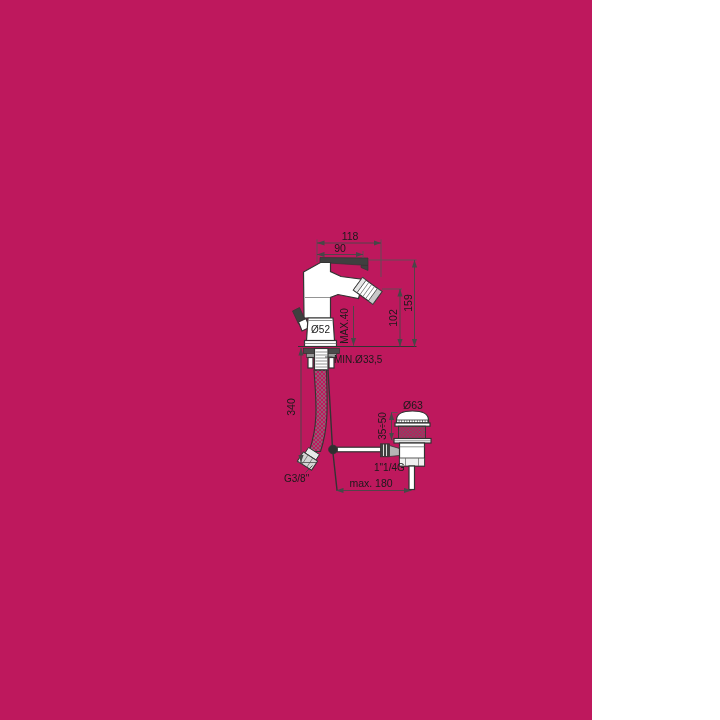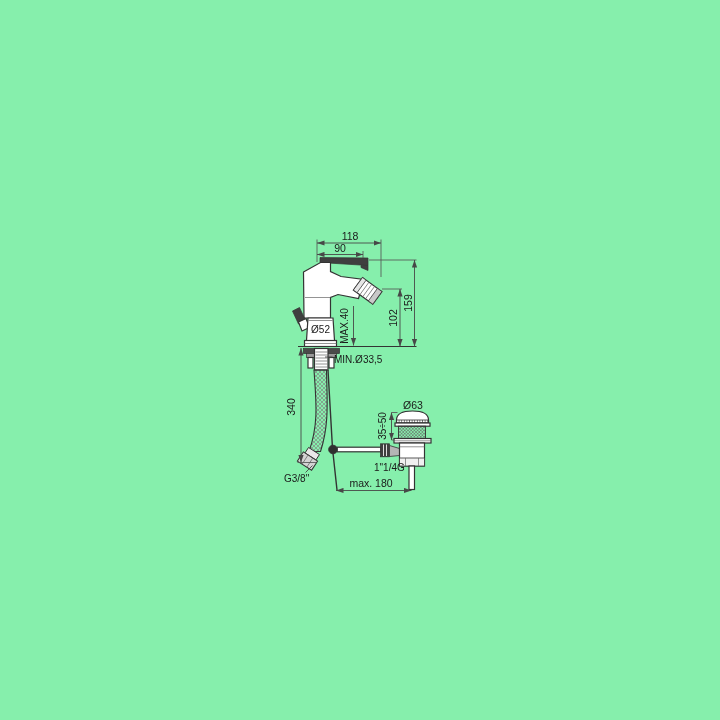--- a/index.html
+++ b/index.html
@@ -1,16 +1,16 @@
 <!DOCTYPE html>
 <html><head>
 <meta charset="utf-8">
 <style>
   html,body{margin:0;padding:0;background:#ffffff;}
-  .canvas{position:relative;width:720px;height:720px;background:#86efac;overflow:hidden;
+  .canvas{position:relative;width:592px;height:720px;background:#be185d;overflow:hidden;
           font-family:"Liberation Sans", sans-serif;}
   svg{position:absolute;left:0;top:0;}
   .obj{stroke:#333333;stroke-width:1.2;fill:#ffffff;}
   .inner{stroke:#666666;stroke-width:0.7;fill:none;}
   .dark{fill:#3f3f3f;stroke:#333333;stroke-width:0.7;}
   .dim{stroke:#474747;stroke-width:0.9;fill:none;}
   .ext{stroke:#555555;stroke-width:0.85;fill:none;}
   .dim-t{font-family:"Liberation Sans", sans-serif;font-size:10.5px;fill:#1a1a1a;}
   .dim-s{font-family:"Liberation Sans", sans-serif;font-size:10px;fill:#1a1a1a;}
 </style>

